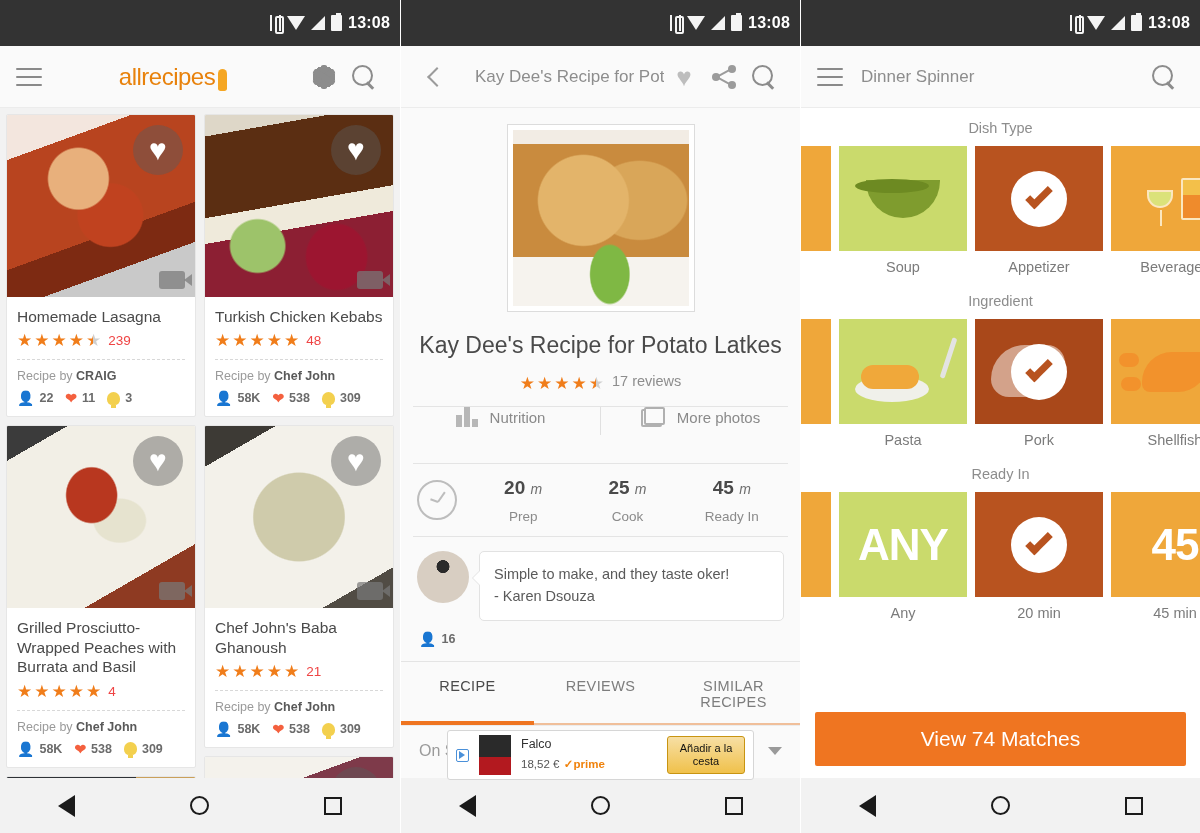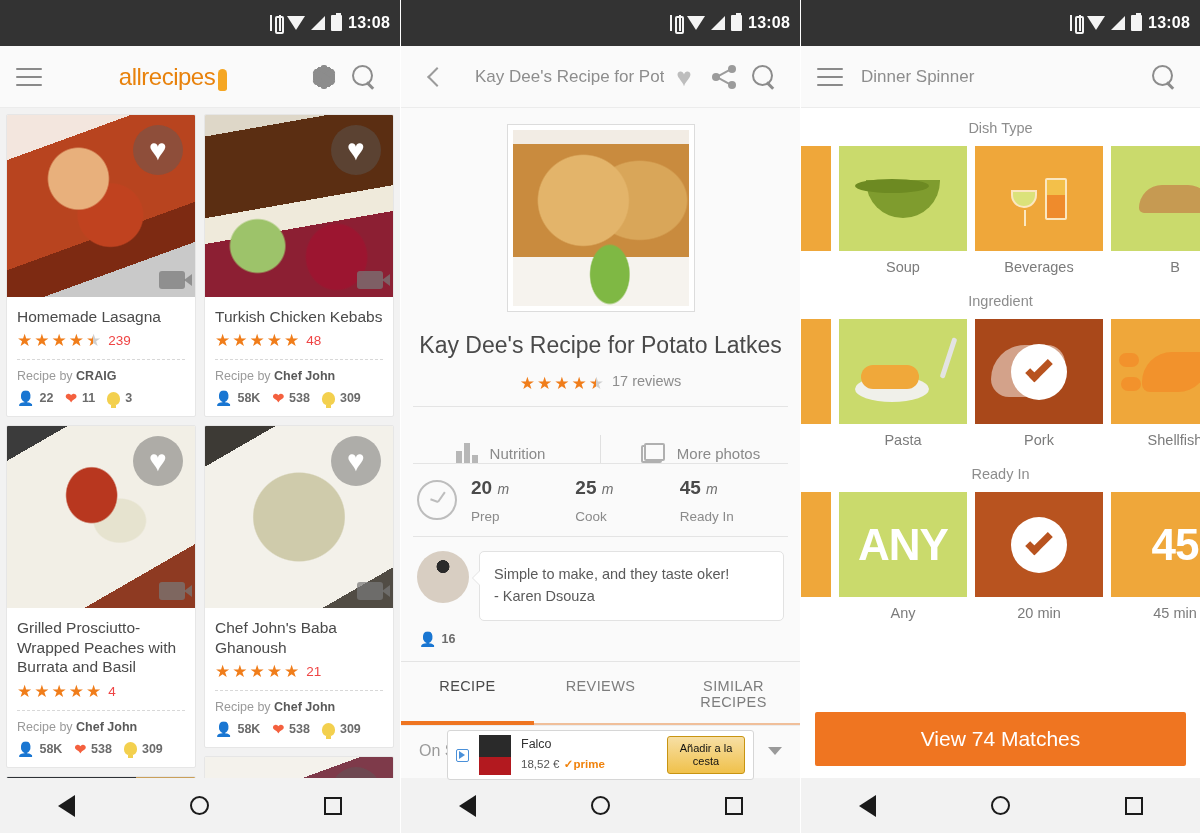--- a/index.html
+++ b/index.html
@@ -125,33 +125,33 @@
 
   
   .detail{flex:1; background:#fafafa; overflow:hidden; display:flex; flex-direction:column;}
   .hero{ display:flex; justify-content:center; padding:16px 0 8px; background:#fafafa; }
   .hero-frame{ width:188px; height:188px; background:#fff; border:1px solid #dcdcdc; padding:5px; }
   .hero-img{ width:100%; height:100%; background-size:cover; background-position:center; }
   .detail-title{ text-align:center; font-size:23px; color:#4a4a4a; padding:12px 14px 0; }
   .detail-rating{ display:flex; align-items:center; justify-content:center; gap:8px; padding:10px 0 14px; }
   .detail-rating .rev{ font-size:14.5px; color:#8d8d8d; }
   .sep{ height:1px; background:#e4e4e4; margin:0 12px; }
-  .row2{ display:flex; align-items:flex-end; height:56px; }
+  .row2{ display:flex; align-items:flex-start; height:56px; }
   .row2 .cell{ flex:1; display:flex; align-items:center; justify-content:center; gap:12px; font-size:15px; color:#8a8a8a; }
   .row2 .vdiv{ width:1px; height:28px; background:#e0e0e0; }
   .ic-nutrition{ display:flex; align-items:flex-end; gap:2px; height:20px; }
   .ic-nutrition i{ display:block; width:6px; background:#b7b7b7; }
   .ic-photos{ width:24px;height:20px;position:relative; }
   .ic-photos:before{content:"";position:absolute;left:0;bottom:0;width:17px;height:14px;border:2px solid #b0b0b0;border-radius:2px;}
   .ic-photos:after{content:"";position:absolute;right:0;top:0;width:17px;height:14px;border:2px solid #b0b0b0;border-radius:2px;background:#fafafa;}
   .times{ display:flex; align-items:center; height:72px; padding:0 16px; }
   .clock{ width:40px;height:40px;border:2.5px solid #bdbdbd;border-radius:50%;position:relative;margin-right:14px;flex:none; }
   .clock:before{content:"";position:absolute;left:18px;top:8px;width:2px;height:12px;background:#bdbdbd;transform-origin:bottom;transform:rotate(35deg);}
   .clock:after{content:"";position:absolute;left:18px;top:12px;width:2px;height:8px;background:#bdbdbd;transform-origin:bottom;transform:rotate(-70deg);}
-  .tcol{ flex:1; }
+  .tcol{ flex:1; text-align:center; }
   .tval{ font-size:19px; color:#4a4a4a; font-weight:bold; }
   .tval em{ font-size:14px; font-weight:normal; font-style:italic; color:#6e6e6e; }
   .tlabel{ font-size:13.5px; color:#8a8a8a; margin-top:10px; }
   .review-block{ display:flex; align-items:flex-start; gap:10px; padding:14px 16px 10px; }
   .avatar{ width:52px;height:52px;border-radius:50%;background-size:cover;background-position:center;flex:none; }
   .bubble{ flex:1; background:#fff; border:1px solid #e2e2e2; border-radius:5px; padding:12px 14px; position:relative; }
   .bubble:before{content:"";position:absolute;left:-8px;top:18px;border-top:8px solid transparent;border-bottom:8px solid transparent;border-right:8px solid #e2e2e2;}
   .bubble:after{content:"";position:absolute;left:-7px;top:18px;border-top:8px solid transparent;border-bottom:8px solid transparent;border-right:8px solid #fff;}
   .bubble p{ font-size:14.5px; color:#5a5a5a; line-height:1.5; }
   .rev-follow{ display:flex; align-items:center; gap:5px; padding:0 16px 14px 18px; font-size:12.5px; color:#6b6b6b; font-weight:bold; }
@@ -620,20 +620,28 @@
             <div class="tile-label">d</div>
           </div>
           <div class="tile-wrap">
             <div class="tile t-soup">
               <span class="bowl"></span>
                 <span class="bowl-rim"></span>
             </div>
             <div class="tile-label">Soup</div>
           </div>
           <div class="tile-wrap">
+            <div class="tile t-app">
+              <div class="tile-check">
+                  <i></i>
+                </div>
+            </div>
+            <div class="tile-label">Appetizer</div>
+          </div>
+          <div class="tile-wrap">
             <div class="tile t-bev">
               <span class="coupe"></span>
               <span class="glass" style="margin-left:8px"></span>
             </div>
             <div class="tile-label">Beverages</div>
           </div>
           <div class="tile-wrap">
             <div class="tile t-bread">
               <span class="bread"></span>
             </div>

